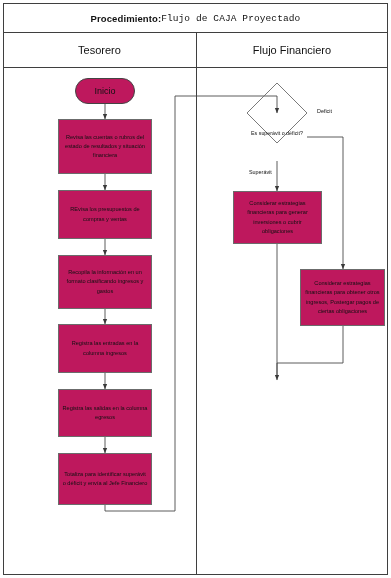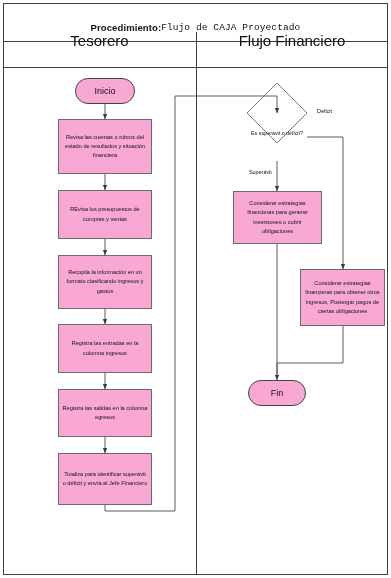--- a/index.html
+++ b/index.html
@@ -24,44 +24,44 @@
     left: 3px;
     top: 3px;
     width: 385px;
     height: 572px;
     border: 1.2px solid #3f3f3f;
     box-sizing: border-box;
   }
   .title-bar {
     position: absolute;
     left: 3px;
-    top: 13px;
+    top: 4px;
     width: 385px;
     height: 29px;
     box-sizing: border-box;
     border-bottom: 1.2px solid #3f3f3f;
     display: flex;
     align-items: center;
     justify-content: center;
     font-size: 9.5px;
     color: #111;
     letter-spacing: .1px;
   }
   .title-bar .strong { font-weight: bold; }
   .title-bar .rest { font-weight: normal; font-family: Liberation Mono, monospace; }
 
   .lane-head {
     position: absolute;
     top: 32px;
     height: 36px;
     box-sizing: border-box;
     display: flex;
-    align-items: flex-start;
+    align-items: center;
     justify-content: center;
-    font-size: 15px;
+    font-size: 11px;
     color: #111;
     border-bottom: 1.2px solid #3f3f3f;
   }
   .lane-head.left  { left: 3px;   width: 193px; }
   .lane-head.right { left: 196px; width: 192px; }
 
   .lane-divider {
     position: absolute;
     left: 196px;
     top: 32px;
@@ -78,21 +78,21 @@
     height: 578px;
   }
 
   .node {
     position: absolute;
     box-sizing: border-box;
     display: flex;
     align-items: center;
     justify-content: center;
     text-align: center;
-    background: #f9a8d4;
+    background: #be185d;
     color: #111;
     font-size: 5.6px;
     line-height: 1.62;
     padding: 2px 3px;
   }
   .node.process {
     border: 1px solid #6b6b6b;
   }
   .node.terminator {
     border: 1.1px solid #444;
@@ -196,17 +196,14 @@
   <div class="edge-label" style="left:249px; top:169px;">Superávit</div>
 
   <div class="node process" style="left:233px; top:191px; width:89px; height:53px;">
     <span>Considerar estrategias financieras para generar inversiones o cubrir obligaciones</span>
   </div>
 
   <div class="node process" style="left:300px; top:269px; width:85px; height:57px;">
     <span>Considerar estrategias financieras para obtener otros ingresos, Postergar pagos de ciertas obligaciones</span>
   </div>
 
-  <div class="node terminator" style="left:248px; top:380px; width:58px; height:26px;">
-    <span>Fin</span>
-  </div>
 
 </div>
 
 </body></html>

